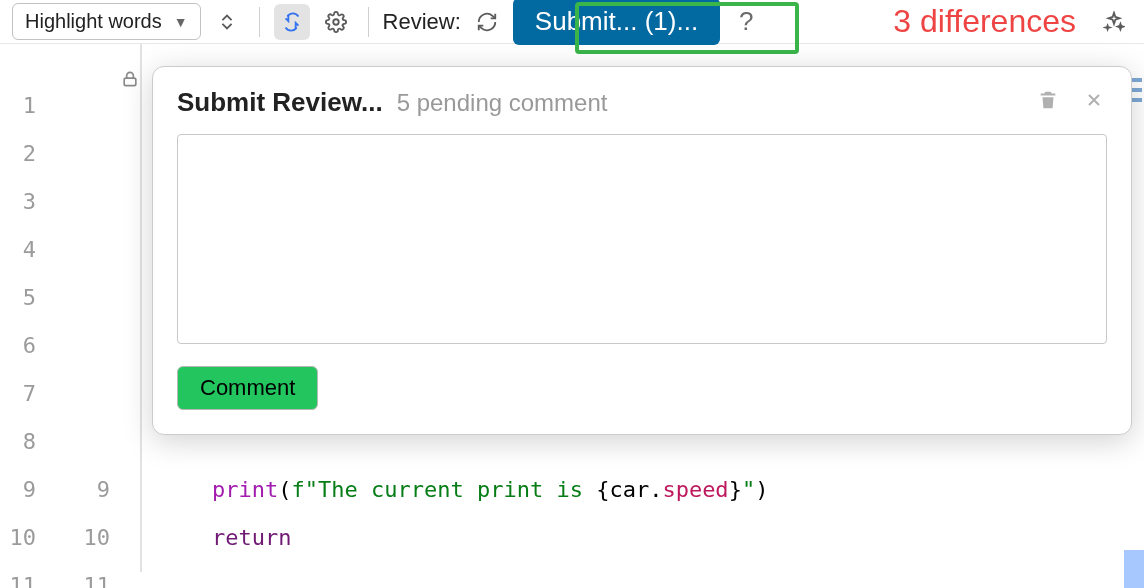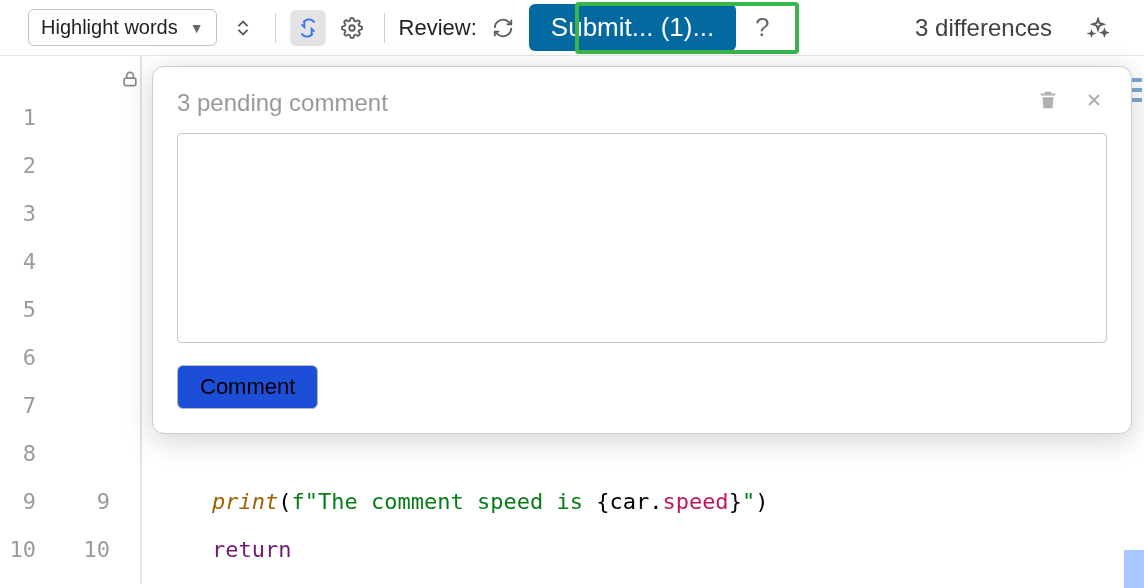--- a/index.html
+++ b/index.html
@@ -8,22 +8,22 @@
       background: #fff;
       width: 1144px;
       height: 588px;
       overflow: hidden;
       position: relative;
     }
     
     .toolbar {
       display: flex;
       align-items: center;
-      height: 56px;
-      padding: 0 28px;
+      height: 44px;
+      padding: 0 12px;
       gap: 8px;
       background: #fff;
       border-bottom: 1px solid #e8e8e8;
     }
     .dropdown {
       display: flex;
       align-items: center;
       gap: 12px;
       border: 1px solid #c2c2c2;
       border-radius: 6px;
@@ -71,24 +71,24 @@
       position: absolute;
       left: 575px;
       top: 2px;
       width: 224px;
       height: 52px;
       border: 4px solid #39b54a;
       border-radius: 4px;
       pointer-events: none;
     }
     .diff-label {
-      font-size: 24px;
-      color: #404040;
+      font-size: 32px;
+      color: #ef4444;
       margin-left: auto;
-      margin-right: 20px;
+      margin-right: 12px;
     }
     
     .editor-area {
       position: relative;
       display: flex;
       height: calc(100% - 60px);
     }
     .gutter-left, .gutter-right {
       padding-top: 38px;
       text-align: right;
@@ -101,21 +101,21 @@
     .gutter-left div, .gutter-right div { height: 48px; line-height: 48px; }
     .code-col {
       flex: 1;
       padding-top: 38px;
       font-family: "Menlo", "Consolas", monospace;
       font-size: 22px;
       position: relative;
     }
     .code-line { height: 48px; line-height: 48px; padding-left: 70px; white-space: pre; }
     .kw { color: #701a75; }
-    .fn { color: #a16207; font-style: italic; }
+    .fn { color: #a21caf; }
     .str { color: #067D17; }
     .attr { color: #be185d; }
     
     .lock-row {
       position: absolute;
       top: 62px;
       left: 120px;
       height: 34px;
       display: flex;
       align-items: center;
@@ -188,21 +188,21 @@
       font-size: 18px;
       resize: none;
       outline: none;
       font-family: inherit;
     }
     .popup-actions {
       margin-top: 18px;
     }
     .comment-btn {
       font-size: 22px;
-      background: #1d4ed8;
+      background: #22c55e;
       border: 1px solid #b8b8b8;
       border-radius: 6px;
       padding: 8px 22px;
       cursor: pointer;
     }
   </style>
 </head>
 <body>
 
 <div class="toolbar">
@@ -277,21 +277,21 @@
   </div>
   <div class="code-col">
     <div class="code-line"></div>
     <div class="code-line"></div>
     <div class="code-line"></div>
     <div class="code-line"></div>
     <div class="code-line"></div>
     <div class="code-line"></div>
     <div class="code-line"></div>
     <div class="code-line"></div>
-    <div class="code-line"><span class="fn">print</span><span>(</span><span class="str">f"</span><span class="str">The comment speed is </span><span>{</span><span>car</span><span>.</span><span class="attr">speed</span><span>}</span><span class="str">"</span><span>)</span></div>
+    <div class="code-line"><span class="fn">print</span><span>(</span><span class="str">f"</span><span class="str">The current print is </span><span>{</span><span>car</span><span>.</span><span class="attr">speed</span><span>}</span><span class="str">"</span><span>)</span></div>
     <div class="code-line"><span class="kw">return</span></div>
     <div class="code-line"></div>
   </div>
 </div>
 
 <div class="lock-row">
   <svg viewBox="0 0 24 24" fill="none" stroke="currentColor" stroke-width="2">
       <rect x="5" y="11" width="14" height="9" rx="2"></rect>
       <path d="M8 11V8a4 4 0 0 1 8 0v3"></path>
     </svg>
@@ -299,21 +299,22 @@
 
 <div class="edge-markers">
   <div class="marker" style="top:18px;"></div>
   <div class="marker" style="top:28px;"></div>
   <div class="marker" style="top:38px;"></div>
   <div class="selection-marker" style="bottom:0;"></div>
 </div>
 
 <div class="popup">
   <div class="popup-header">
-    <span class="popup-sub">3 pending comment</span>
+    <span class="popup-title">Submit Review...</span>
+    <span class="popup-sub">5 pending comment</span>
     <div class="popup-icons">
       <div class="pi">
         <svg viewBox="0 0 24 24" width="22" height="22" fill="currentColor">
             <path d="M9 3h6l1 2h4v2H4V5h4l1-2zm-3 6h12l-1 12H7L6 9z"></path>
           </svg>
       </div>
       <div class="pi">
         <svg viewBox="0 0 24 24" width="20" height="20" stroke="currentColor" stroke-width="2.5" fill="none">
             <path d="M6 6l12 12M18 6L6 18"></path>
           </svg>

